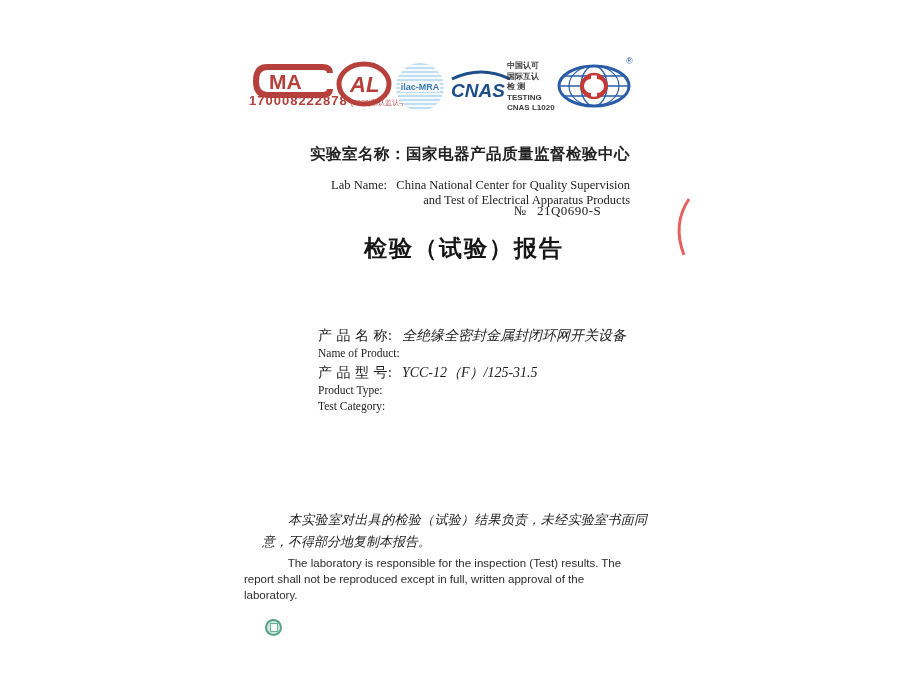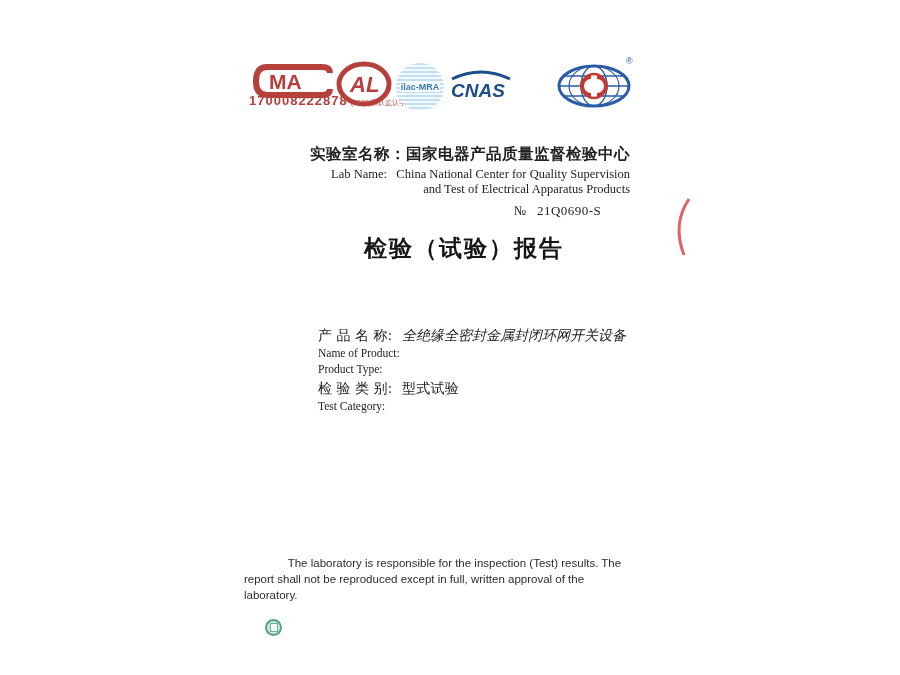--- a/index.html
+++ b/index.html
@@ -44,21 +44,21 @@
     left: 626px; top: 56px; font-size: 9px; color: #2a5ca8;
     font-family: "Liberation Sans", sans-serif;
   }
 
   
   .lab-block { left: 220px; top: 144px; width: 410px; text-align: right; }
   .lab-zh {
     font-family: "Liberation Sans", sans-serif;
     font-weight: bold; font-size: 15.5px; letter-spacing: .5px; color: #222;
   }
-  .lab-en { font-size: 12.5px; margin-top: 2px; color: #222; }
+  .lab-en { font-size: 12.5px; margin-top: 13px; color: #222; }
   .lab-en2 { font-size: 12.5px; color: #222; }
 
   
   .report-no {
     left: 514px; top: 203px; font-size: 13px; letter-spacing: .5px; color: #222;
   }
   .report-no .no-label { margin-right: 10px; }
 
   
   .seal-arc { left: 668px; top: 197px; }
@@ -133,20 +133,27 @@
 
   <div class="abs ilac-circle">
     <span class="ilac-text">ilac-MRA</span>
   </div>
 
   <svg class="abs" style="left:449px; top:68px;" width="64" height="36" viewBox="0 0 64 36">
     <path d="M3 11 Q32 -3 61 11" fill="none" stroke="#1d4e89" stroke-width="3"></path>
     <text x="2" y="29" font-family="Liberation Sans, sans-serif" font-size="19" font-weight="bold" font-style="italic" fill="#1d4e89">CNAS</text>
   </svg>
 
+  <div class="abs acc-block">
+    <div>中国认可</div>
+    <div>国际互认</div>
+    <div>检 测</div>
+    <div>TESTING</div>
+    <div>CNAS L1020</div>
+  </div>
 
   <svg class="abs" style="left:556px; top:63px;" width="76" height="46" viewBox="0 0 76 46">
     <ellipse cx="38" cy="23" rx="35" ry="20" fill="#ffffff" stroke="#2a5ca8" stroke-width="3"></ellipse>
     <line x1="8" y1="13" x2="68" y2="13" stroke="#2a5ca8" stroke-width="1.4"></line>
     <line x1="3" y1="23" x2="73" y2="23" stroke="#2a5ca8" stroke-width="1.4"></line>
     <line x1="8" y1="33" x2="68" y2="33" stroke="#2a5ca8" stroke-width="1.4"></line>
     <ellipse cx="38" cy="23" rx="13" ry="20" fill="none" stroke="#2a5ca8" stroke-width="1.4"></ellipse>
     <ellipse cx="38" cy="23" rx="25" ry="20" fill="none" stroke="#2a5ca8" stroke-width="1.2"></ellipse>
     <circle cx="38" cy="23" r="12" fill="#ffffff" stroke="#c13a36" stroke-width="2.5"></circle>
     <path d="M35 14 a9 9 0 0 0 0 18" fill="none" stroke="#c13a36" stroke-width="4"></path>
@@ -177,30 +184,31 @@
 
     <div class="field-group">
       <div class="f-zh">
         <span class="label">产 品 名 称:</span>
         <span class="value">全绝缘全密封金属封闭环网开关设备</span>
       </div>
       <div class="f-en">Name of Product:</div>
     </div>
 
     <div class="field-group">
+      <div class="f-zh">
+        <span class="label">产 品 型 号:</span>
+        <span class="value">YCC-12（F）/125-31.5</span>
+      </div>
       <div class="f-en">Product Type:</div>
     </div>
 
     <div class="field-group">
-      <div class="f-zh">
-        <span class="label">检 验 类 别:</span>
-        <span class="value">型式试验</span>
-      </div>
       <div class="f-en">Test Category:</div>
     </div>
 
   </div>
 
+  <div class="abs stmt-zh">本实验室对出具的检验（试验）结果负责，未经实验室书面同意，不得部分地复制本报告。</div>
   <div class="abs stmt-en">The laboratory is responsible for the inspection (Test) results. The report shall not be reproduced except in full, written approval of the laboratory.</div>
 
   <div class="abs stamp-dot"></div>
 
 </div>
 
 </body></html>

